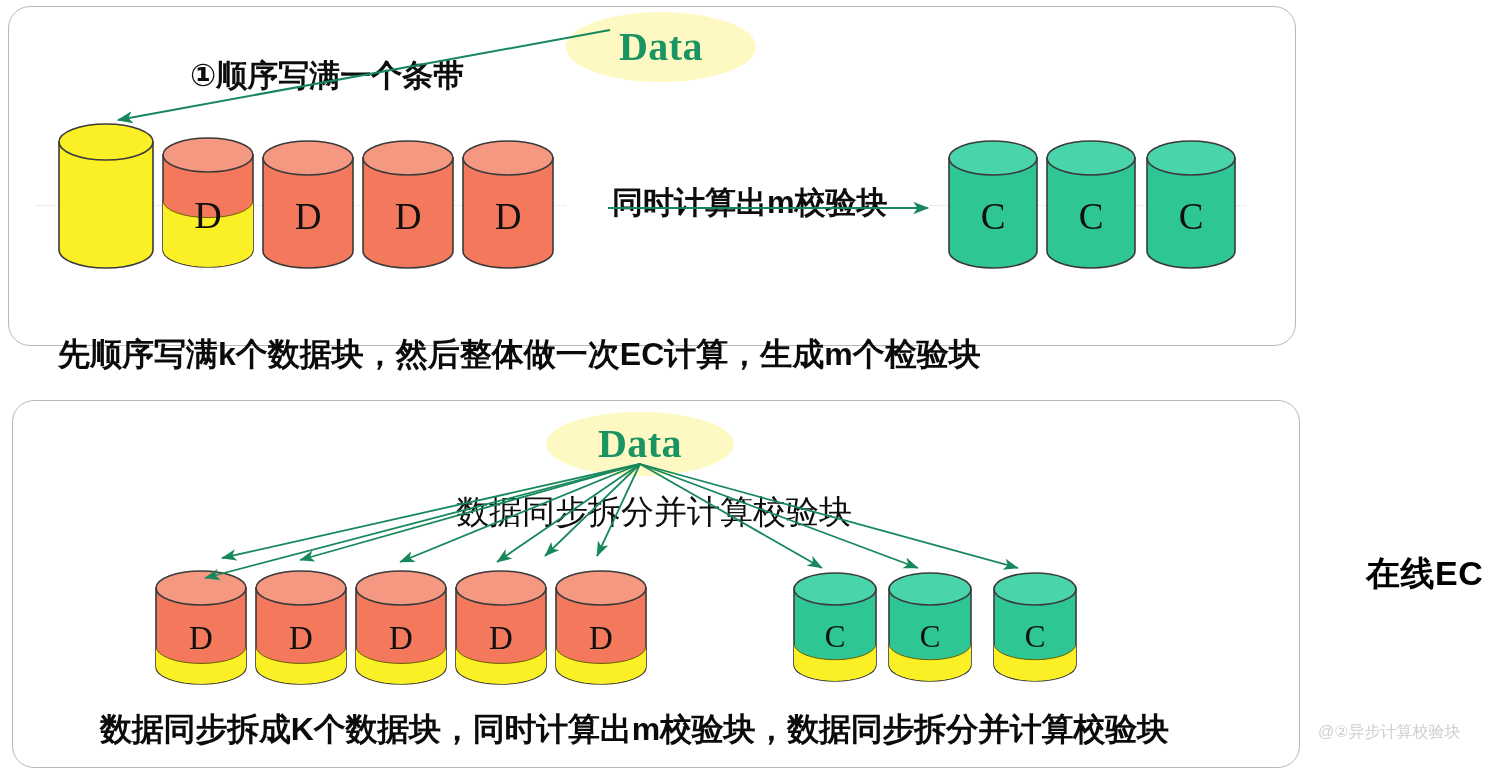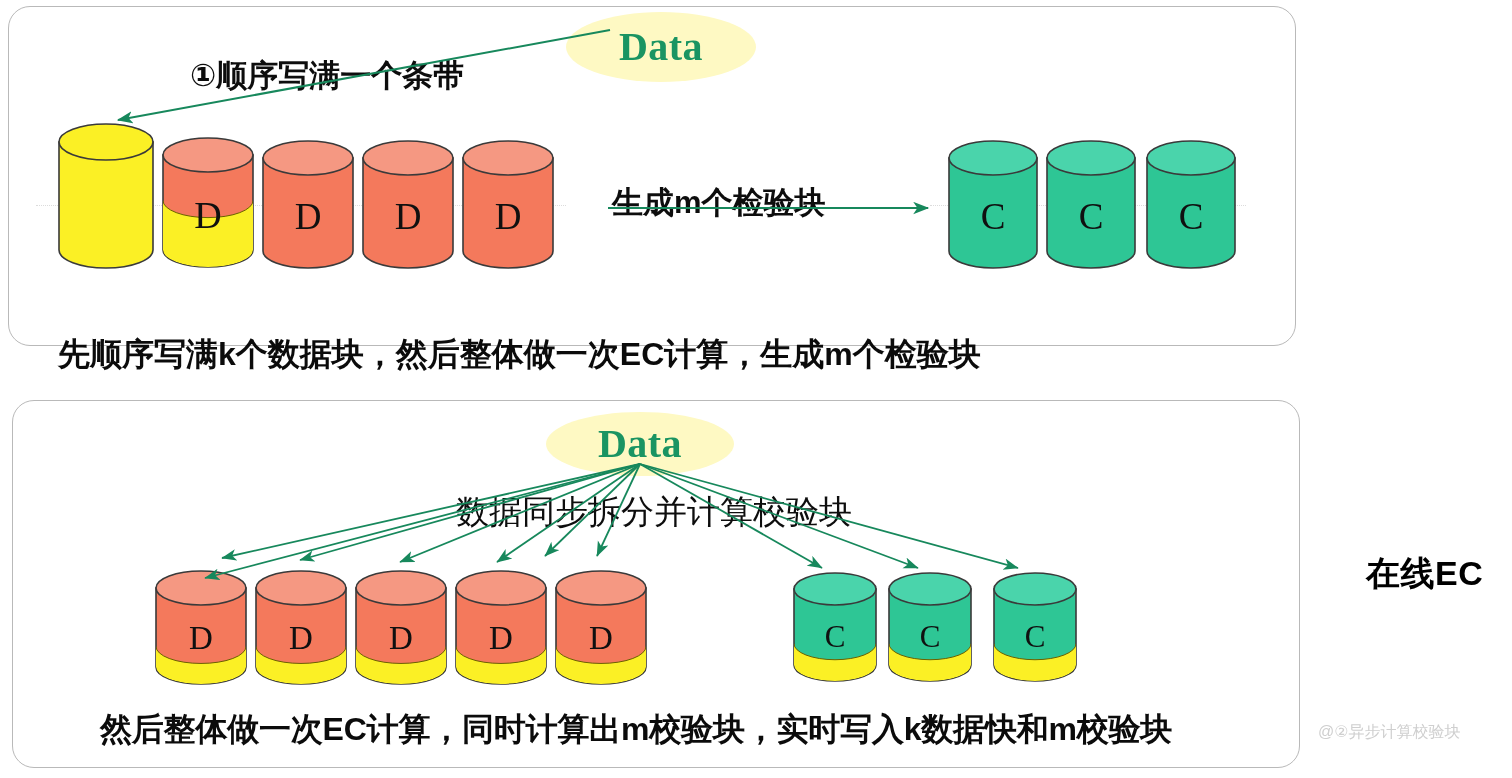--- a/index.html
+++ b/index.html
@@ -135,34 +135,34 @@
   <div class="panel" id="panel-offline"></div>
 
   <div class="guide" style="left:36px; top:205px; width:530px;"></div>
   <div class="guide" style="left:930px; top:205px; width:316px;"></div>
 
   <div class="data-ellipse" id="data-top">
     <span>Data</span>
   </div>
 
   <div class="step-text" id="step-1">①顺序写满一个条带</div>
-  <div class="step-text" id="step-2">生成m个检验块</div>
+  <div class="step-text" id="step-2">同时计算出m校验块</div>
 
   <div class="caption" id="caption-offline">先顺序写满k个数据块，然后整体做一次EC计算，生成m个检验块</div>
 
 
   <div class="panel" id="panel-online"></div>
 
   <div class="data-ellipse" id="data-bottom">
     <span>Data</span>
   </div>
 
   <div class="step-text" id="step-split">数据同步拆分并计算校验块</div>
 
-  <div class="caption" id="caption-online">然后整体做一次EC计算，同时计算出m校验块，实时写入k数据快和m校验块</div>
+  <div class="caption" id="caption-online">数据同步拆成K个数据块，同时计算出m校验块，数据同步拆分并计算校验块</div>
 
   <div class="side-label" id="label-online">在线EC</div>
 
   <div id="cylinder-host">
       <div class="cyl" style="left: 58px; top: 123px; width: 96px; height: 144px;">
         <svg width="96" height="144" viewBox="0 0 96 144">
           <path d="M 1 19 L 1 127 A 47 18 0 0 0 95 127 L 95 19 Z" fill="#fbf025" stroke="#3a3a3a" stroke-width="1.6"></path>
           <ellipse cx="48" cy="19" rx="47" ry="18" fill="#fbf025" stroke="#3a3a3a" stroke-width="1.6"></ellipse>
         </svg>
       </div>

